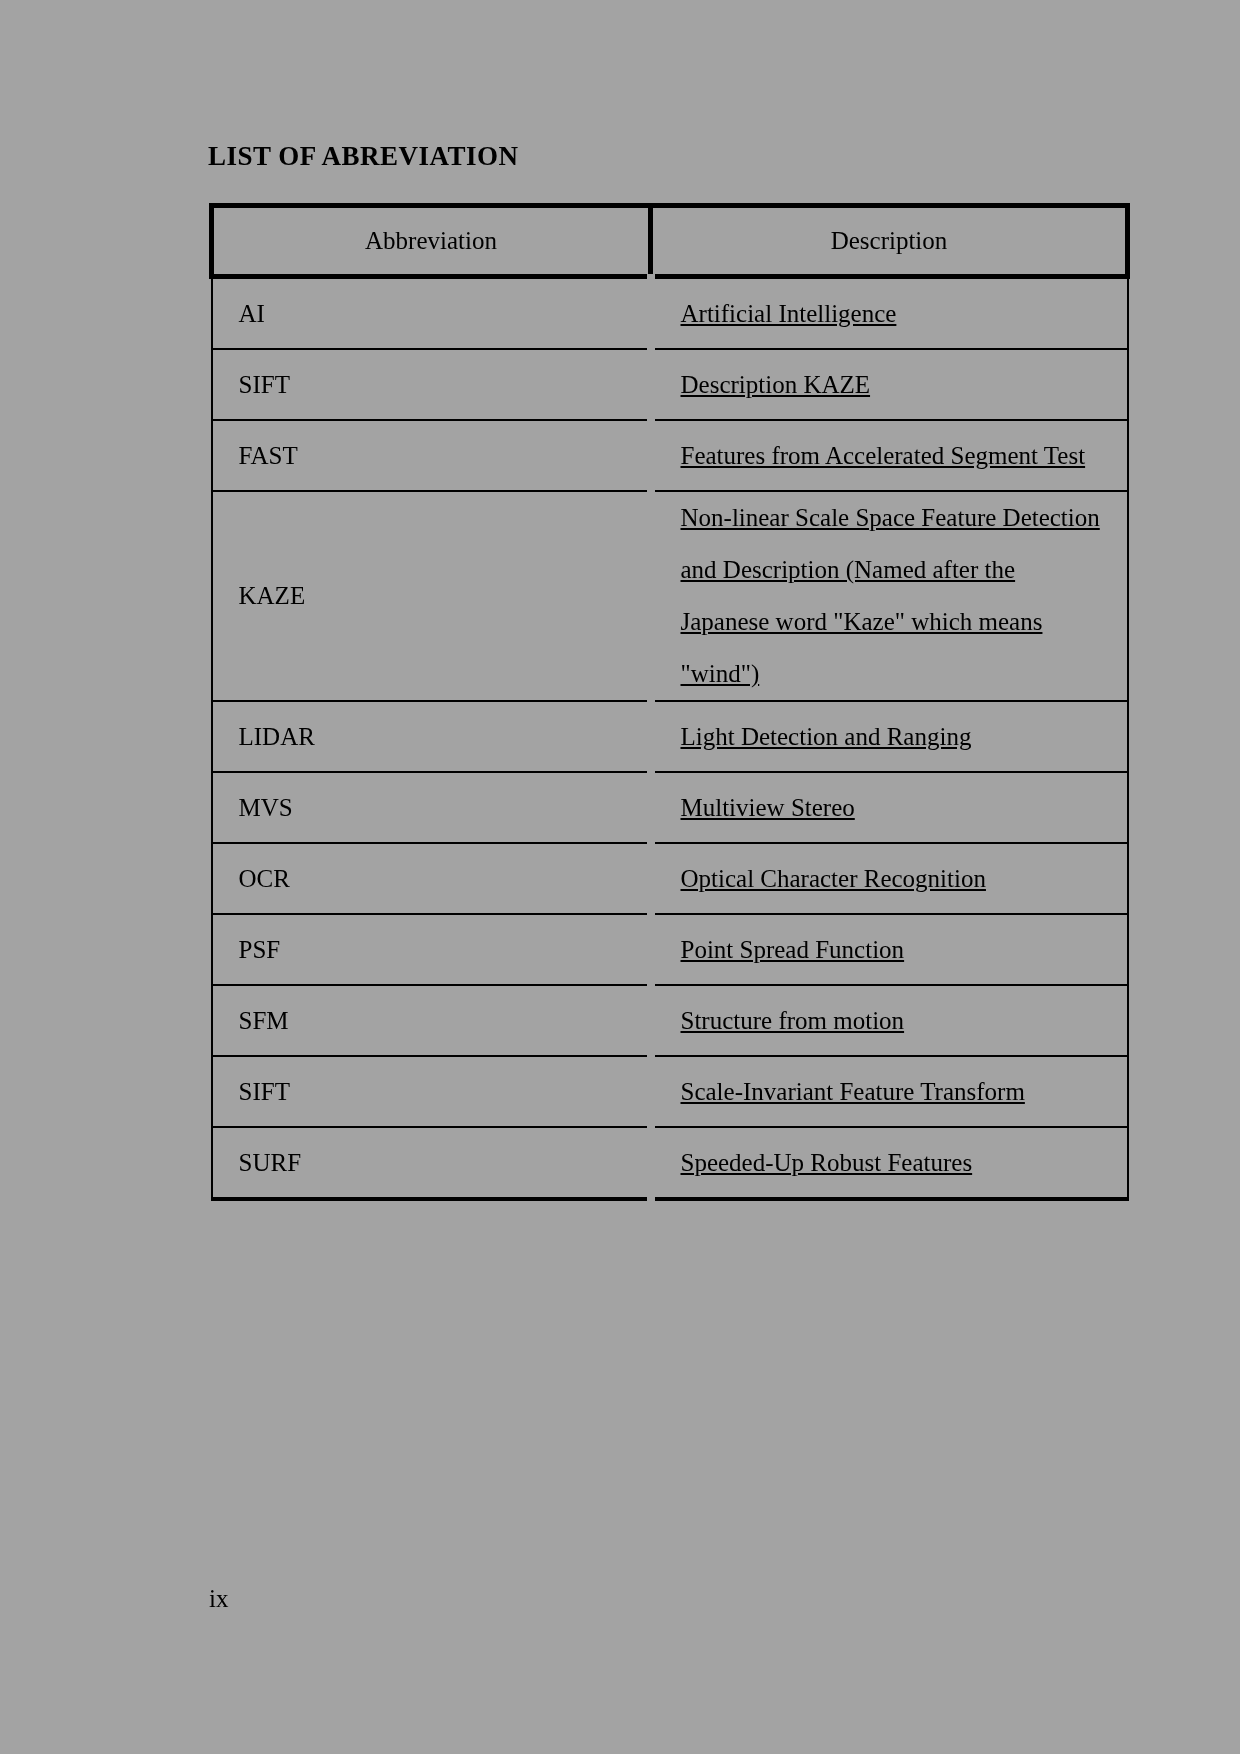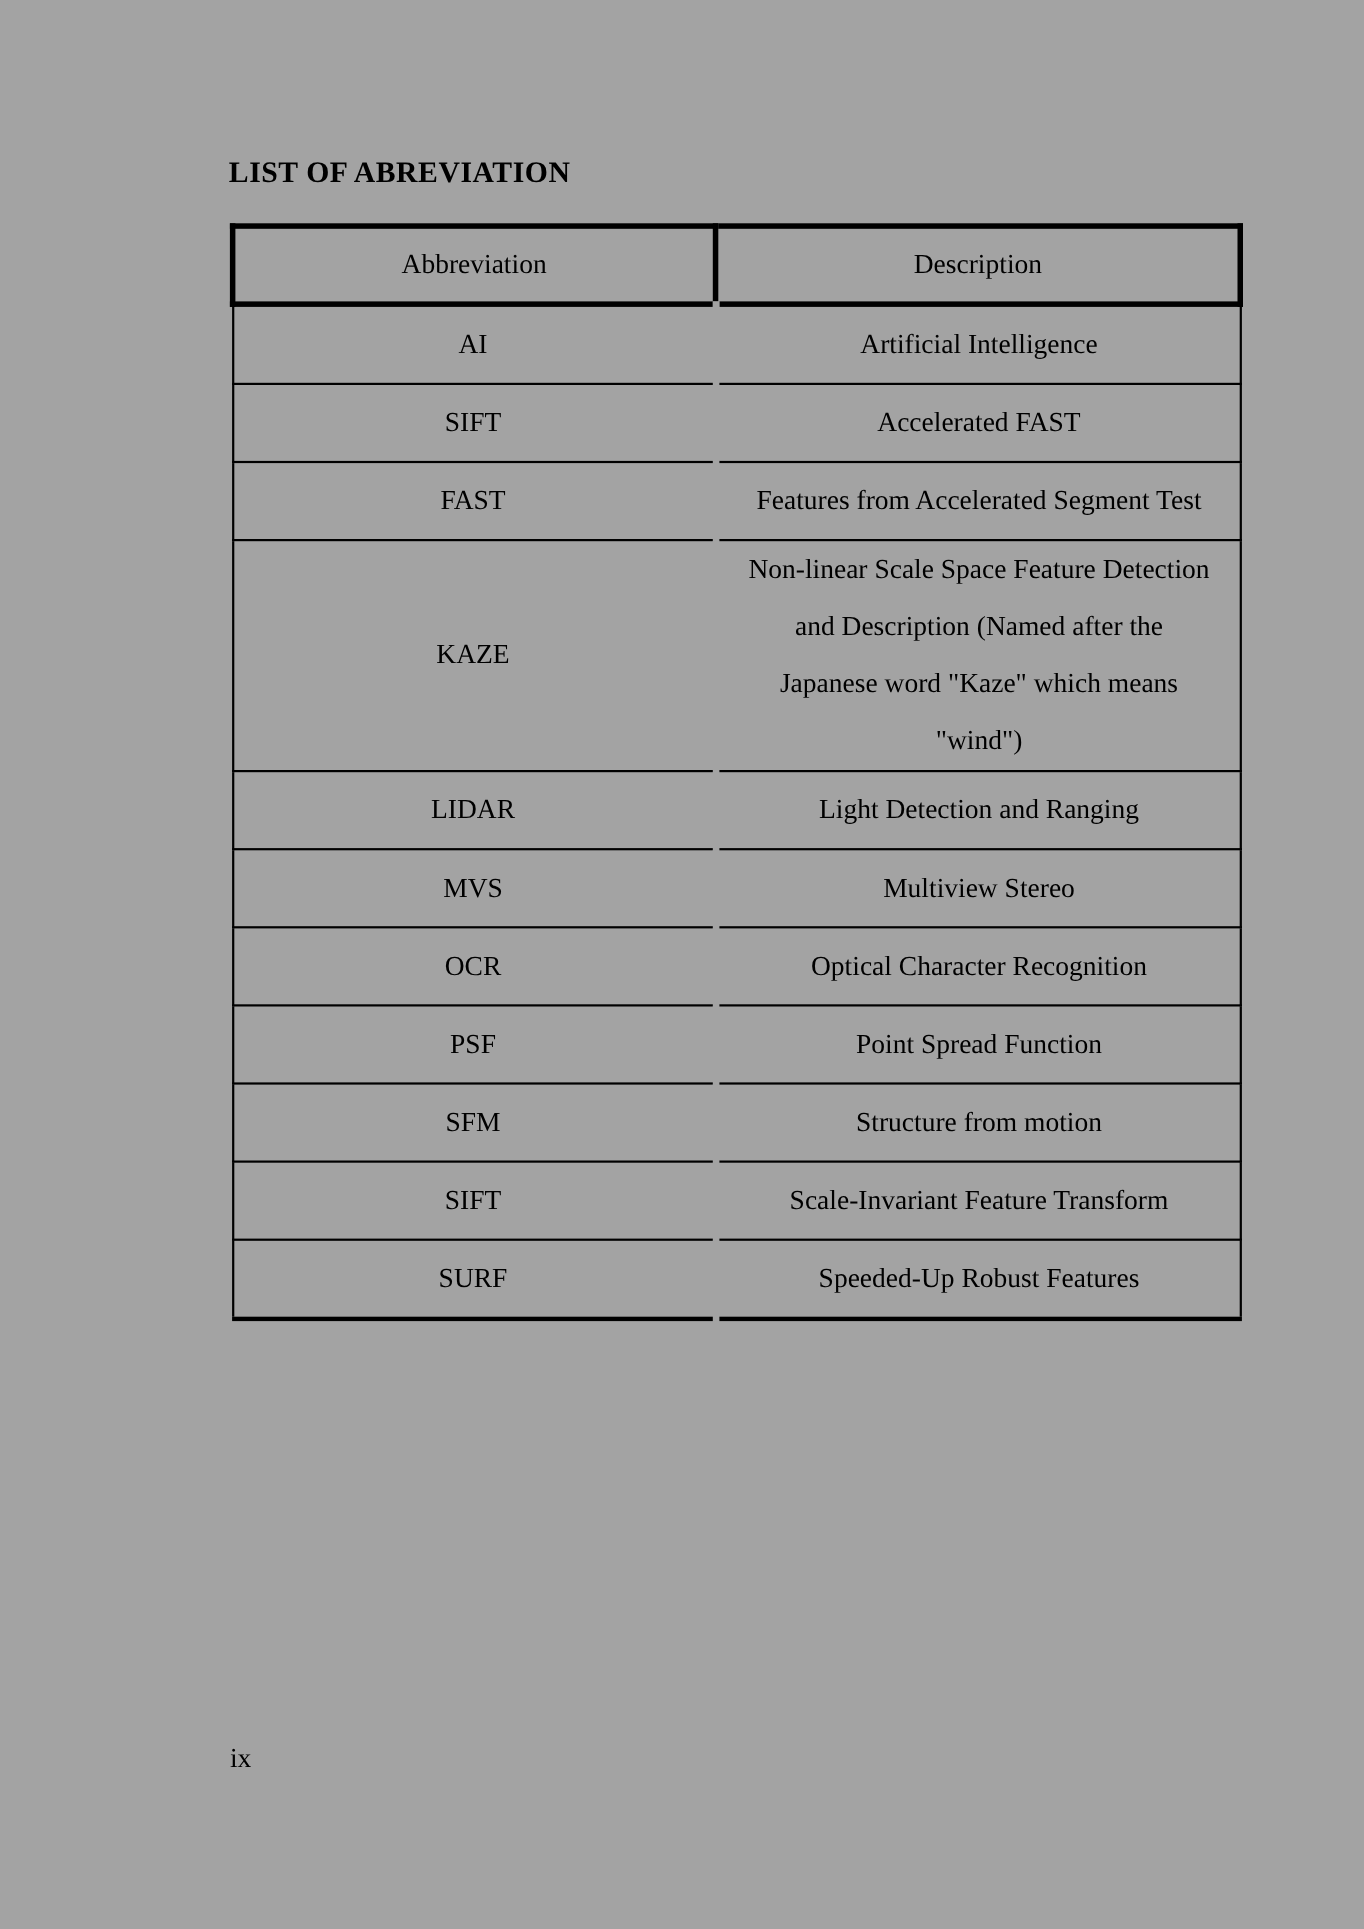--- a/index.html
+++ b/index.html
@@ -37,26 +37,25 @@
     font-size: 25px;
     text-align: center;
     vertical-align: middle;
     padding: 0 8px;
   }
   .abbr-table td {
     border: 2px solid #000000;
     height: 69px;
     font-size: 25px;
     line-height: 52px;
-    text-align: center;
     vertical-align: middle;
     padding: 0 26px;
     word-wrap: break-word;
   }
-  .abbr-table td.description-cell { border-left: 6px solid #a3a3a3; }
+  .abbr-table td.description-cell { border-left: 8px solid #a3a3a3; text-decoration: underline; }
   .abbr-table tbody tr:last-child td { border-bottom: 4px solid #000000; }
   .page-number {
     position: absolute;
     left: 209px;
     top: 1585px;
     width: 916px;
     text-align: left;
     font-size: 25px;
   }
 </style>
@@ -78,21 +77,21 @@
         <th>Description</th>
       </tr>
     </thead>
     <tbody>
         <tr>
           <td class="abbreviation-cell">AI</td>
           <td class="description-cell">Artificial Intelligence</td>
         </tr>
         <tr>
           <td class="abbreviation-cell">SIFT</td>
-          <td class="description-cell">Accelerated FAST</td>
+          <td class="description-cell">Description KAZE</td>
         </tr>
         <tr>
           <td class="abbreviation-cell">FAST</td>
           <td class="description-cell">Features from Accelerated Segment Test</td>
         </tr>
         <tr>
           <td class="abbreviation-cell">KAZE</td>
           <td class="description-cell">Non-linear Scale Space Feature Detection<br>and Description (Named after the<br>Japanese word "Kaze" which means<br>"wind")</td>
         </tr>
         <tr>

